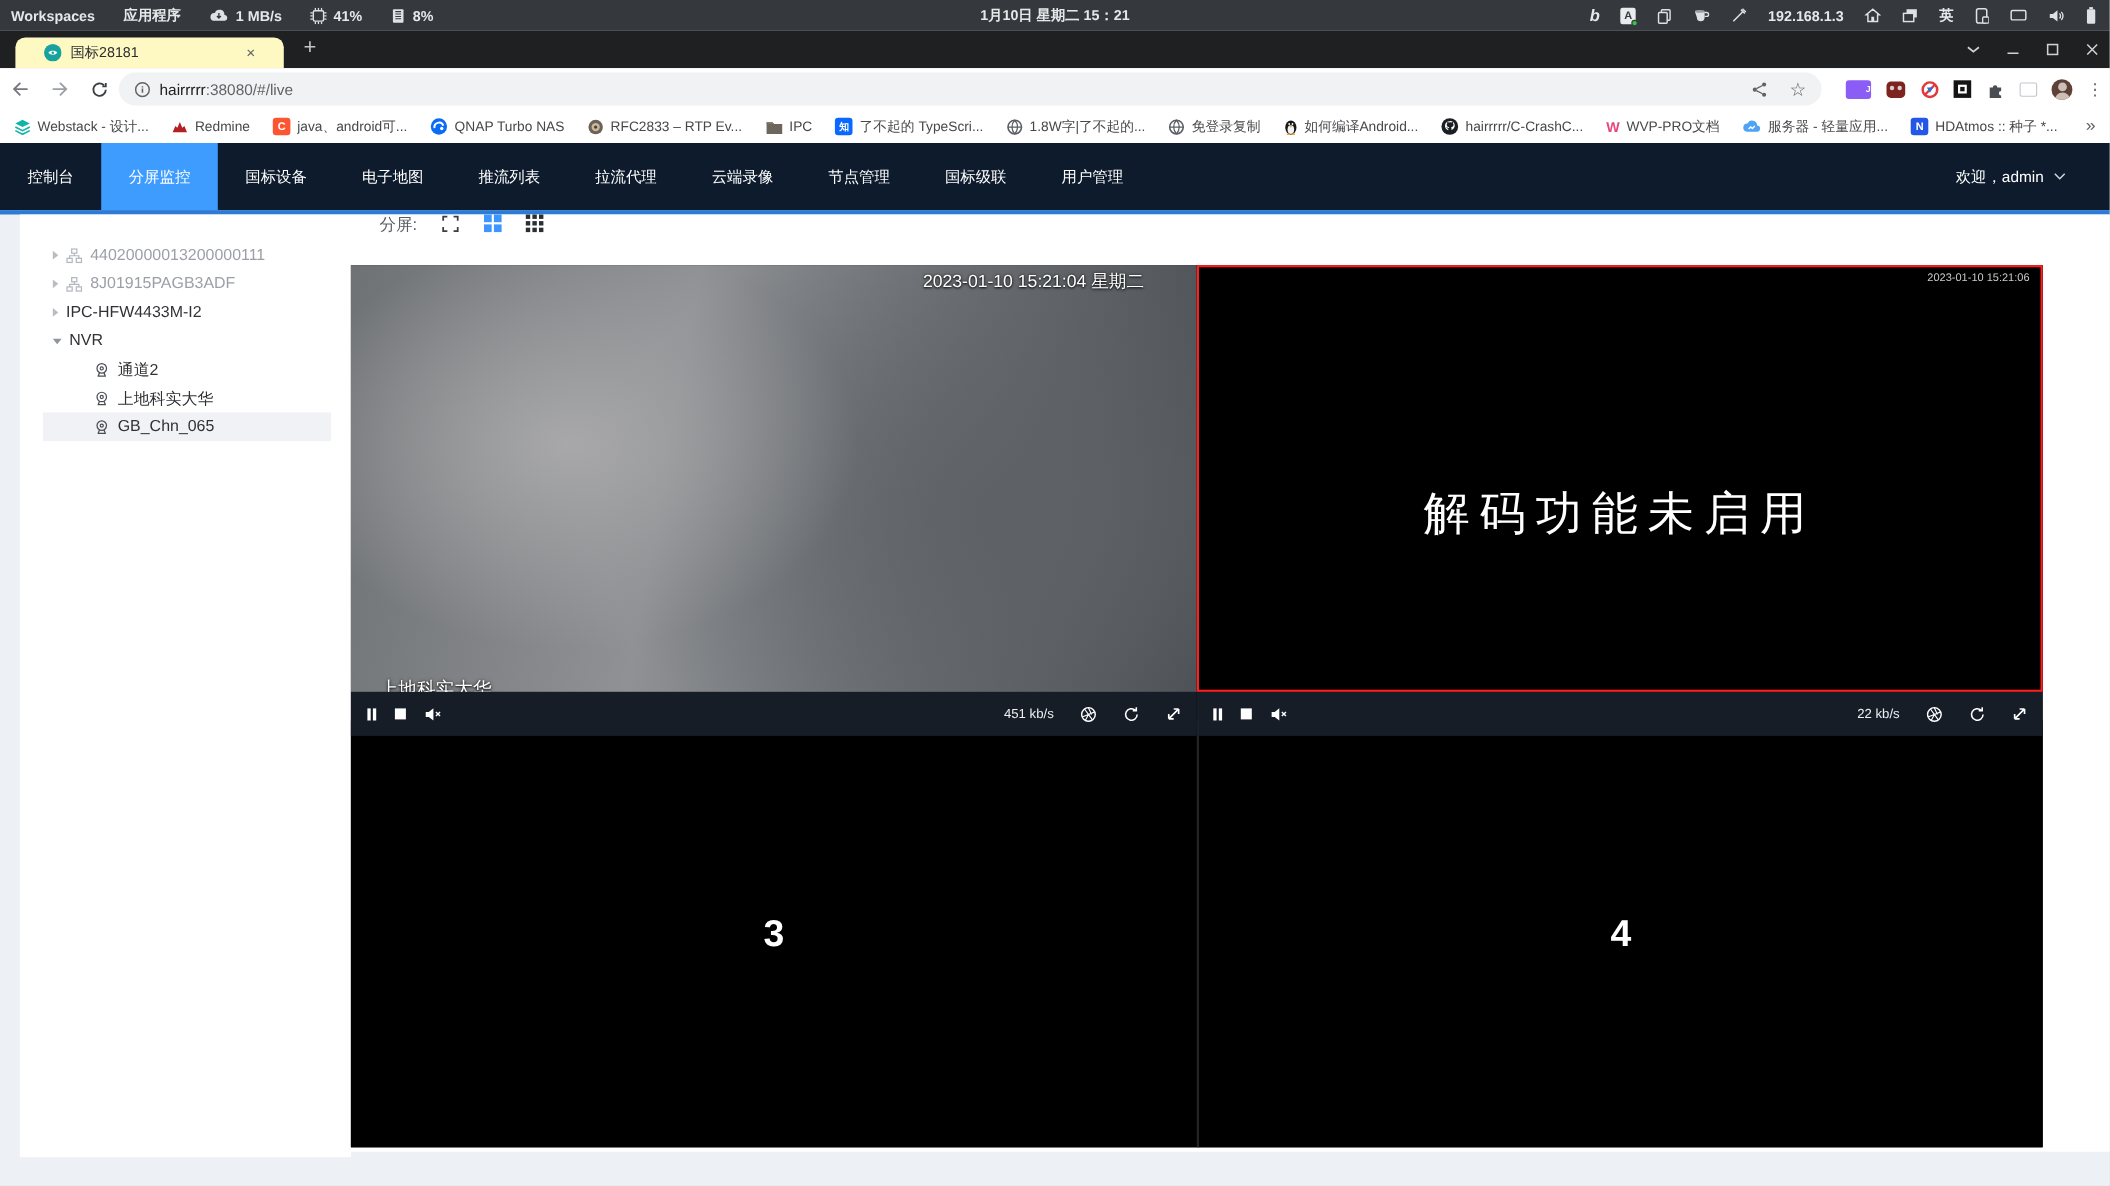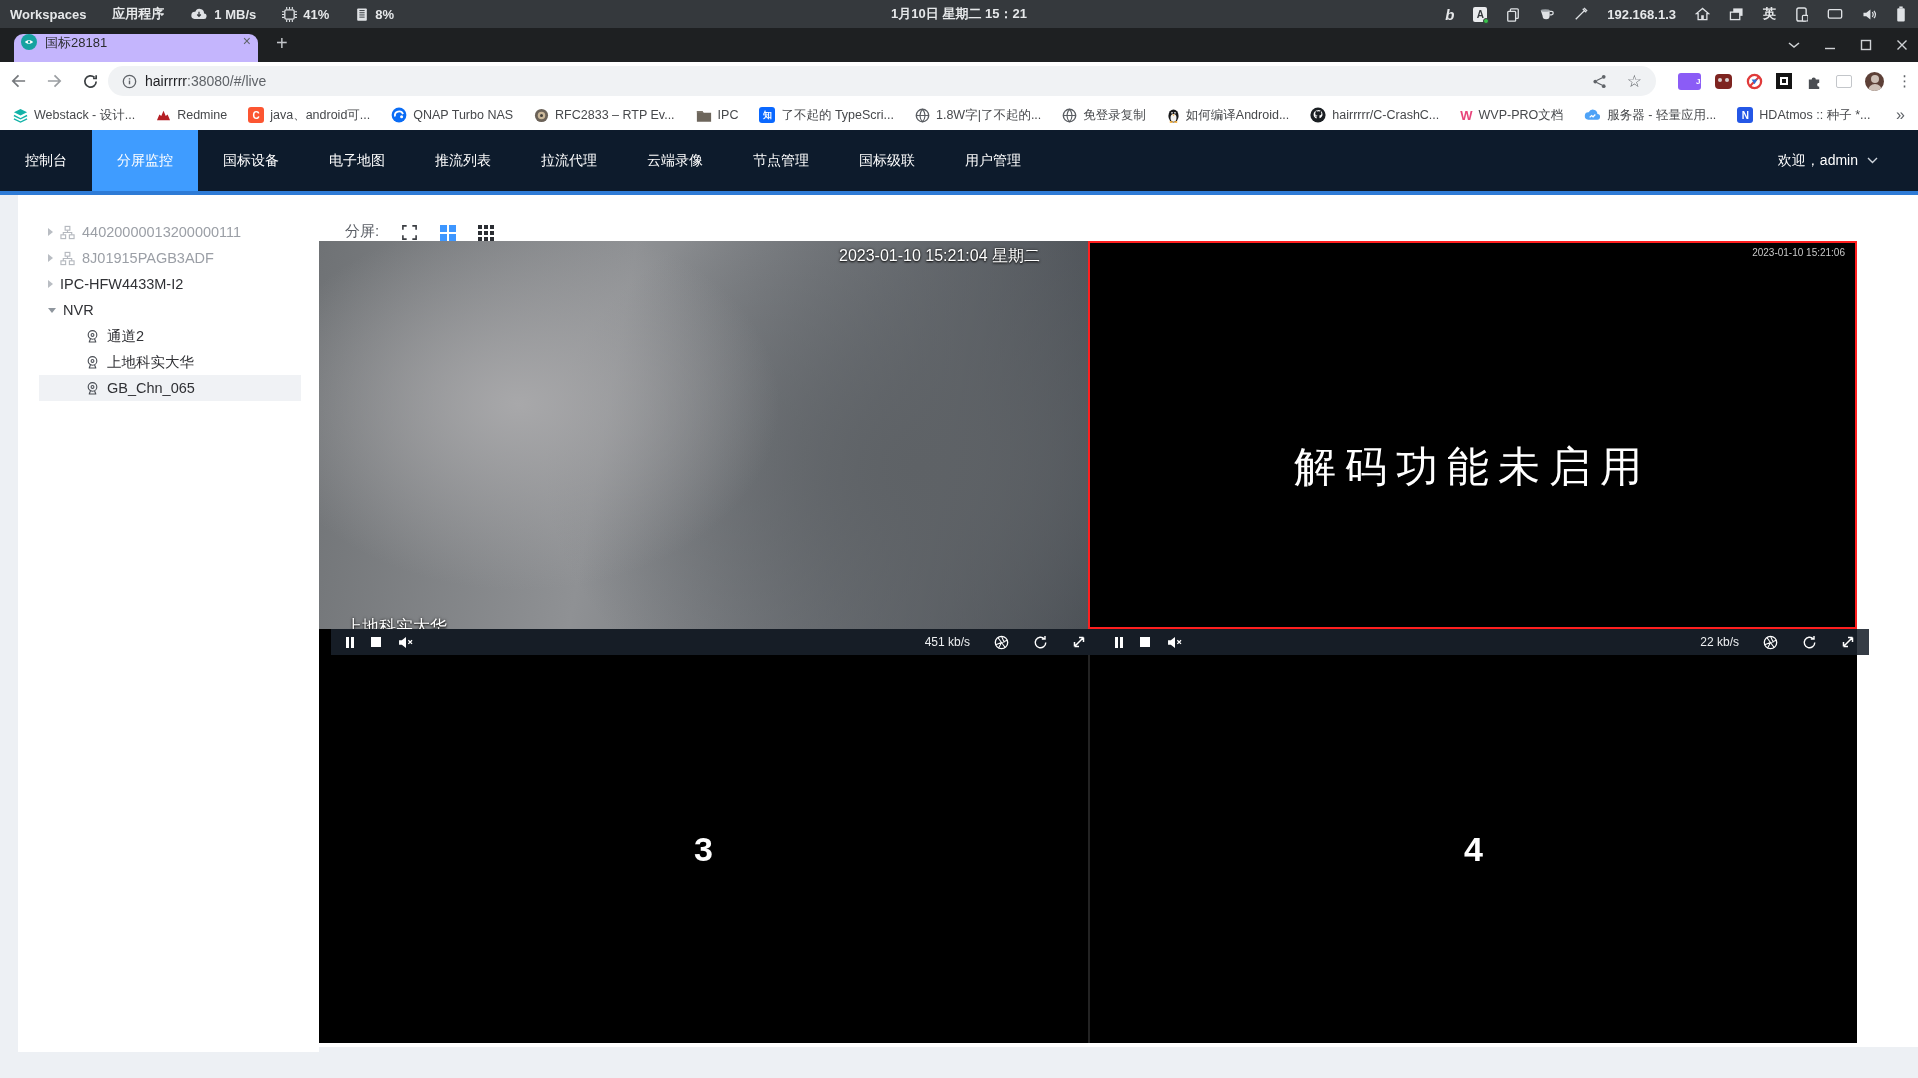--- a/index.html
+++ b/index.html
@@ -14,22 +14,22 @@
   .sys-item{display:flex;align-items:center;gap:6px;}
   .sys-clock{position:absolute;left:50%;transform:translateX(-50%);font-weight:700;}
   .sys-right{margin-left:auto;display:flex;align-items:center;gap:19px;padding-right:12px;font-weight:600;}
   .bing-b{font-style:italic;font-weight:700;font-size:15px;}
   .docbadge{position:relative;width:14px;height:15px;background:#e9ebed;border-radius:2px;color:#35393d;
             font-size:10px;font-weight:700;display:flex;align-items:center;justify-content:center;}
   .docbadge i{position:absolute;right:-2px;bottom:-2px;width:6px;height:6px;border-radius:50%;background:#37c24a;border:1px solid #35393d;}
 
   
   .tabstrip{position:absolute;top:28px;left:0;right:0;height:34px;background:#1e2022;}
-  .btab{position:absolute;left:14px;top:6px;width:244px;height:28px;background:#c4b5fd;border-radius:9px 9px 0 0;
-        display:flex;align-items:flex-start;padding:0 7px;gap:8px;font-size:13px;color:#2b2d2f;}
+  .btab{position:absolute;left:14px;top:6px;width:244px;height:28px;background:#fef9c3;border-radius:9px 9px 0 0;
+        display:flex;align-items:center;padding:0 26px;gap:8px;font-size:13px;color:#2b2d2f;}
   .btab-close{margin-left:auto;color:#5f6368;font-size:14px;line-height:1;}
   .newtab{position:absolute;left:276px;top:4px;color:#c2c5c9;font-size:20px;font-weight:400;}
   .winctl{position:absolute;right:10px;top:0;height:34px;display:flex;align-items:center;gap:24px;color:#cfd2d5;}
 
   
   .toolbar{position:absolute;top:62px;left:0;right:0;height:38px;background:#fff;}
   .navbtns{position:absolute;left:10px;top:0;height:38px;display:flex;align-items:center;gap:19px;}
   .urlpill{position:absolute;left:108px;top:4px;width:1548px;height:30px;background:#f0f2f4;border-radius:15px;
            display:flex;align-items:center;padding:0 14px;font-size:14px;gap:8px;}
   .url-host{color:#202124;}
@@ -73,21 +73,21 @@
   .tree{margin-top:24px;font-size:14.5px;}
   .trow{height:26px;display:flex;align-items:center;margin:0 18px 0 21px;padding-left:9px;gap:7px;color:#303135;}
   .trow.dim{color:#9b9fa6;}
   .trow.sub{padding-left:46px;}
   .trow.selected{background:#f0f2f5;}
   .caret-r{width:0;height:0;border-top:4px solid transparent;border-bottom:4px solid transparent;border-left:5px solid #b9bdc3;}
   .caret-d{width:0;height:0;border-left:4px solid transparent;border-right:4px solid transparent;border-top:5px solid #8f969e;}
 
   
   .main{position:absolute;left:319px;top:195px;width:1599px;height:852px;background:#fff;}
-  .main-toolbar{position:absolute;top:0;left:0;height:46px;display:flex;align-items:flex-end;padding-left:26px;gap:22px;
+  .main-toolbar{position:absolute;top:0;left:0;height:46px;display:flex;align-items:flex-start;padding-left:26px;gap:22px;
                 color:#595d64;font-size:15px;}
   .g4{display:grid;grid-template-columns:7px 7px;grid-template-rows:7px 7px;gap:2px;}
   .g4 i{background:#3d96ff;display:block;}
   .g9{display:grid;grid-template-columns:4px 4px 4px;grid-template-rows:4px 4px 4px;gap:2px;}
   .g9 i{background:#2b2e33;display:block;}
 
   .grid{position:absolute;left:0;top:46px;width:1538px;height:802px;background:#000;}
   .v1{position:absolute;left:0;top:0;width:769px;height:388px;overflow:hidden;
       background:
         radial-gradient(ellipse 420px 300px at 26% 42%, #a8a8aa 0%, rgba(168,168,170,0) 62%),
@@ -98,22 +98,22 @@
   .c4{position:absolute;left:769px;top:414px;width:769px;height:388px;background:#000;border-left:2px solid #232323;
       display:flex;align-items:center;justify-content:center;}
   .cellnum{font-size:34px;font-weight:700;color:#fff;}
 
   .osd{position:absolute;color:#fff;text-shadow:0 1px 2px rgba(0,0,0,.9),0 0 3px rgba(0,0,0,.65);}
   .v1-time{top:5px;right:48px;font-size:16px;}
   .v1-label{top:374px;left:26px;font-size:17px;z-index:1;}
   .v2-time{position:absolute;top:4px;right:10px;font-size:10px;color:#c9c9c9;}
   .v2-msg{position:absolute;top:196px;left:0;width:100%;text-align:center;color:#fff;font-size:42px;letter-spacing:9px;}
 
-  .cbar{position:absolute;width:769px;height:26px;background:rgba(25,33,43,.88);display:flex;align-items:center;
-        color:#eef0f2;z-index:3;margin-left:12px;}
+  .cbar{position:absolute;width:769px;height:40px;background:rgba(25,33,43,.88);display:flex;align-items:center;
+        color:#eef0f2;z-index:3;}
   .cbar.cb1{left:0;top:388px;}
   .cbar.cb2{left:769px;top:388px;}
   .cb-left{display:flex;align-items:center;gap:17px;padding-left:15px;}
   .cb-right{margin-left:auto;display:flex;align-items:center;gap:24px;padding-right:14px;}
   .bitrate{font-size:12px;}
   .i-pause{width:8px;height:11px;border-left:3px solid #fff;border-right:3px solid #fff;}
   .i-stop{width:10px;height:10px;background:#fff;}
 </style>
 </head>
 <body>

